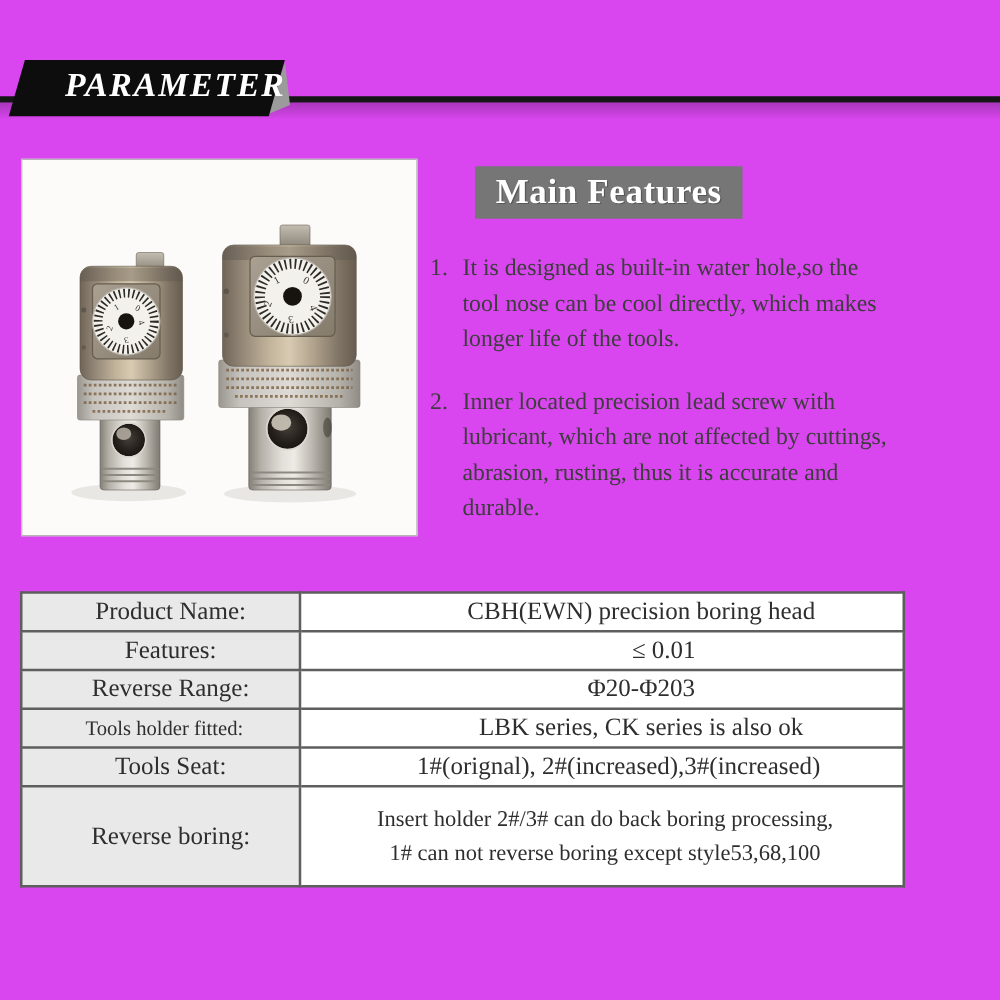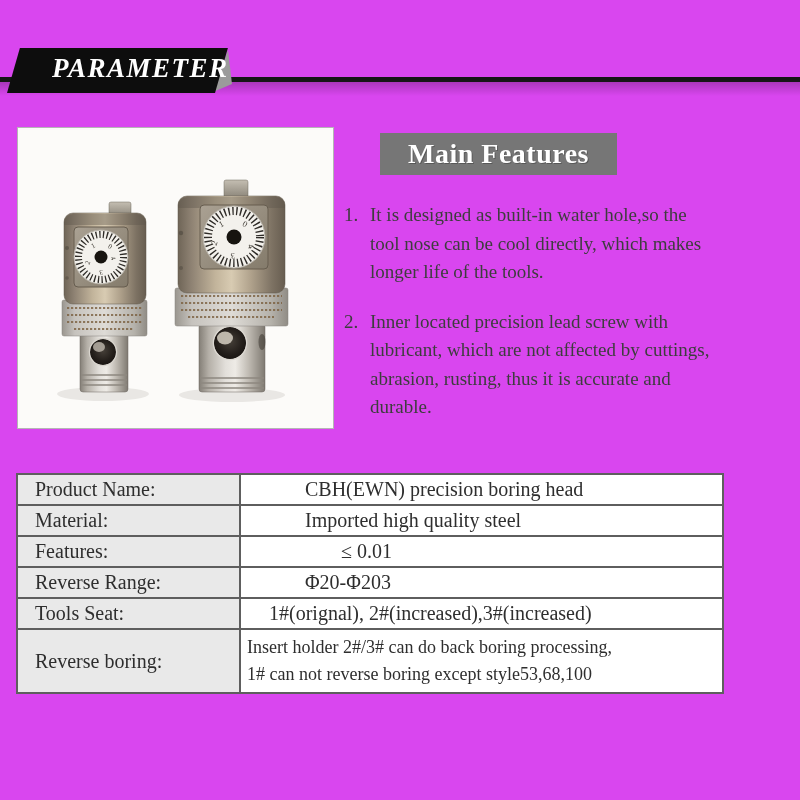--- a/index.html
+++ b/index.html
@@ -15,38 +15,38 @@
         transform:skewX(-16deg);transform-origin:bottom left;}
   .ribbon-text{position:absolute;left:52px;top:53px;width:160px;color:#fff;
         font-size:27px;font-weight:bold;font-style:italic;letter-spacing:1.5px;white-space:nowrap;}
 
   
   .photo-box{position:absolute;left:17px;top:127px;width:315px;height:300px;
         border:1.5px solid #b5b5b5;background:#fcfbfa;}
   .photo-box svg{display:block;}
 
   
-  .features-banner{position:absolute;left:380px;top:133px;width:237px;height:42px;
+  .features-banner{position:absolute;left:380px;top:133px;width:214px;height:42px;
         background:#767676;display:flex;align-items:center;justify-content:center;}
   .features-title{color:#fff;font-size:28px;font-weight:bold;letter-spacing:0.5px;
         text-shadow:1px 1px 0 rgba(0,0,0,0.25);white-space:nowrap;}
   .features-list{position:absolute;left:344px;top:201px;width:470px;}
   .feature{display:flex;margin-bottom:21px;color:#3d3d3d;}
   .feature-num{width:26px;flex:0 0 26px;font-size:19px;line-height:28.5px;}
   .feature-lines{flex:1;}
   .feature-line{font-size:19px;line-height:28.5px;white-space:nowrap;}
 
   
   .spec-table{position:absolute;left:16px;top:473px;width:708px;border-collapse:collapse;
-        table-layout:fixed;}
+        table-layout:fixed;text-align:center;}
   .spec-table td{border:2px solid #5e5e5e;vertical-align:middle;color:#2e2e2e;}
   .spec-table td.lbl{width:203px;background:#e9e9e9;padding-left:17px;font-size:20px;}
   .spec-table td.val{background:#fff;padding-left:64px;font-size:20px;}
   .spec-table tr{height:31px;}
-  tr.dbl{height:64px;}
+  tr.dbl{height:80px;}
   td.lbl.small{font-size:16.5px;padding-left:7px;}
   td.val.p84{padding-left:100px;}
   td.val.p66{}
   td.val.p18{padding-left:28px;}
   td.val.p6{padding-left:6px;font-size:18px;line-height:27px;white-space:pre-line;margin-top:30px;}
 </style>
 </head>
 <body>
 
 <div class="page">
@@ -189,30 +189,30 @@
     </div>
   </section>
 
   <table class="spec-table">
     <tbody>
       <tr>
         <td class="lbl">Product Name:</td>
         <td class="val">CBH(EWN) precision boring head</td>
       </tr>
       <tr>
-        <td class="lbl">Material:</td>
-        <td class="val">Imported high quality steel</td>
-      </tr>
-      <tr>
         <td class="lbl">Features:</td>
         <td class="val p84">≤ 0.01</td>
       </tr>
       <tr>
         <td class="lbl">Reverse Range:</td>
         <td class="val p66">Φ20-Φ203</td>
+      </tr>
+      <tr>
+        <td class="lbl small">Tools holder fitted:</td>
+        <td class="val">LBK series, CK series is also ok</td>
       </tr>
       <tr>
         <td class="lbl">Tools Seat:</td>
         <td class="val p18">1#(orignal), 2#(increased),3#(increased)</td>
       </tr>
       <tr class="dbl">
         <td class="lbl">Reverse boring:</td>
         <td class="val p6">Insert holder 2#/3# can do back boring processing,
 1# can not reverse boring except style53,68,100</td>
       </tr>

